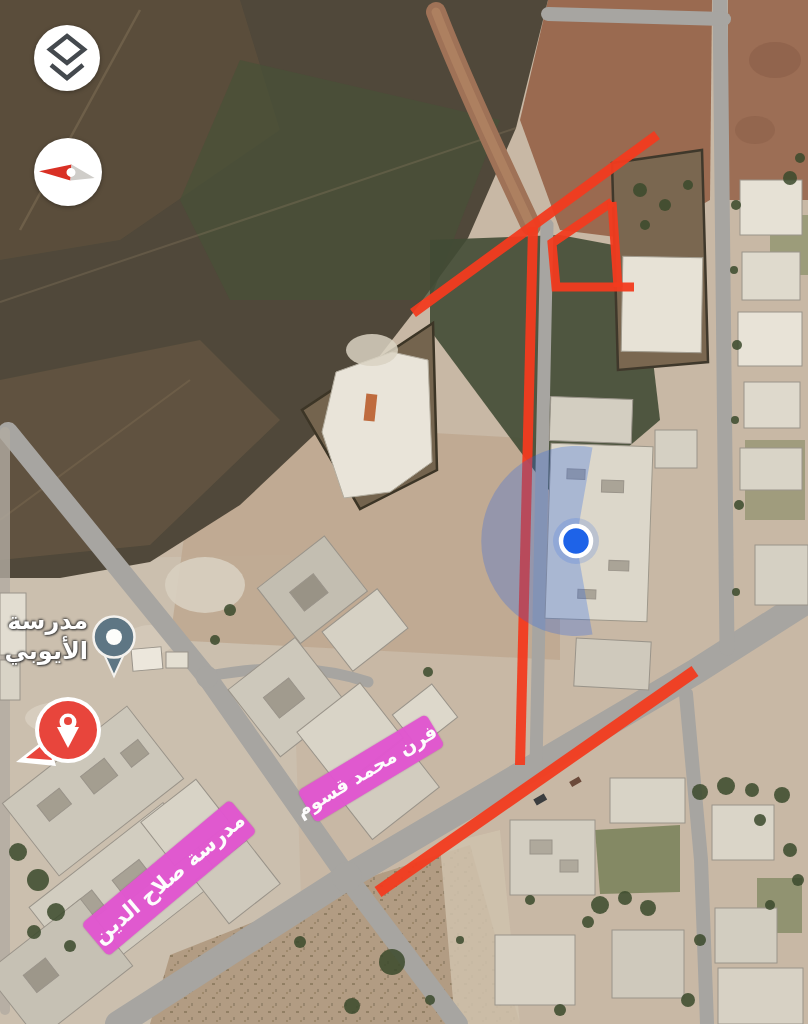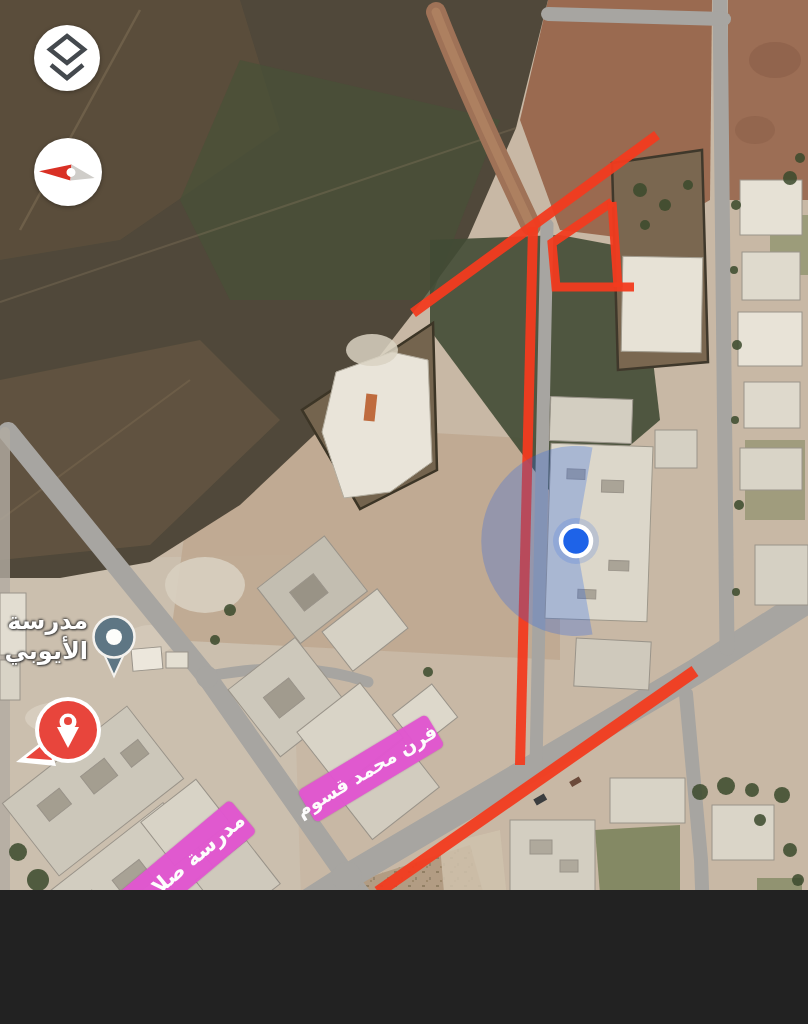--- a/index.html
+++ b/index.html
@@ -1,17 +1,17 @@
 <!DOCTYPE html>
 <html><head>
 <meta charset="utf-8">
 <style>
   html,body{margin:0;padding:0;background:#222;}
   #map{
-    position:relative;width:808px;height:890px;overflow:hidden;
+    position:relative;width:808px;height:1024px;overflow:hidden;
     background:#6d28d9;font-family:"DejaVu Sans",sans-serif;
     -webkit-user-select:none;user-select:none;
   }
   #map svg.base{position:absolute;left:0;top:0;}
   .circle-btn{
     position:absolute;background:#ffffff;border-radius:50%;
     box-shadow:0 1px 4px rgba(0,0,0,.35);
     display:flex;align-items:center;justify-content:center;
   }
   #layers-btn{left:34px;top:25px;width:66px;height:66px;}

